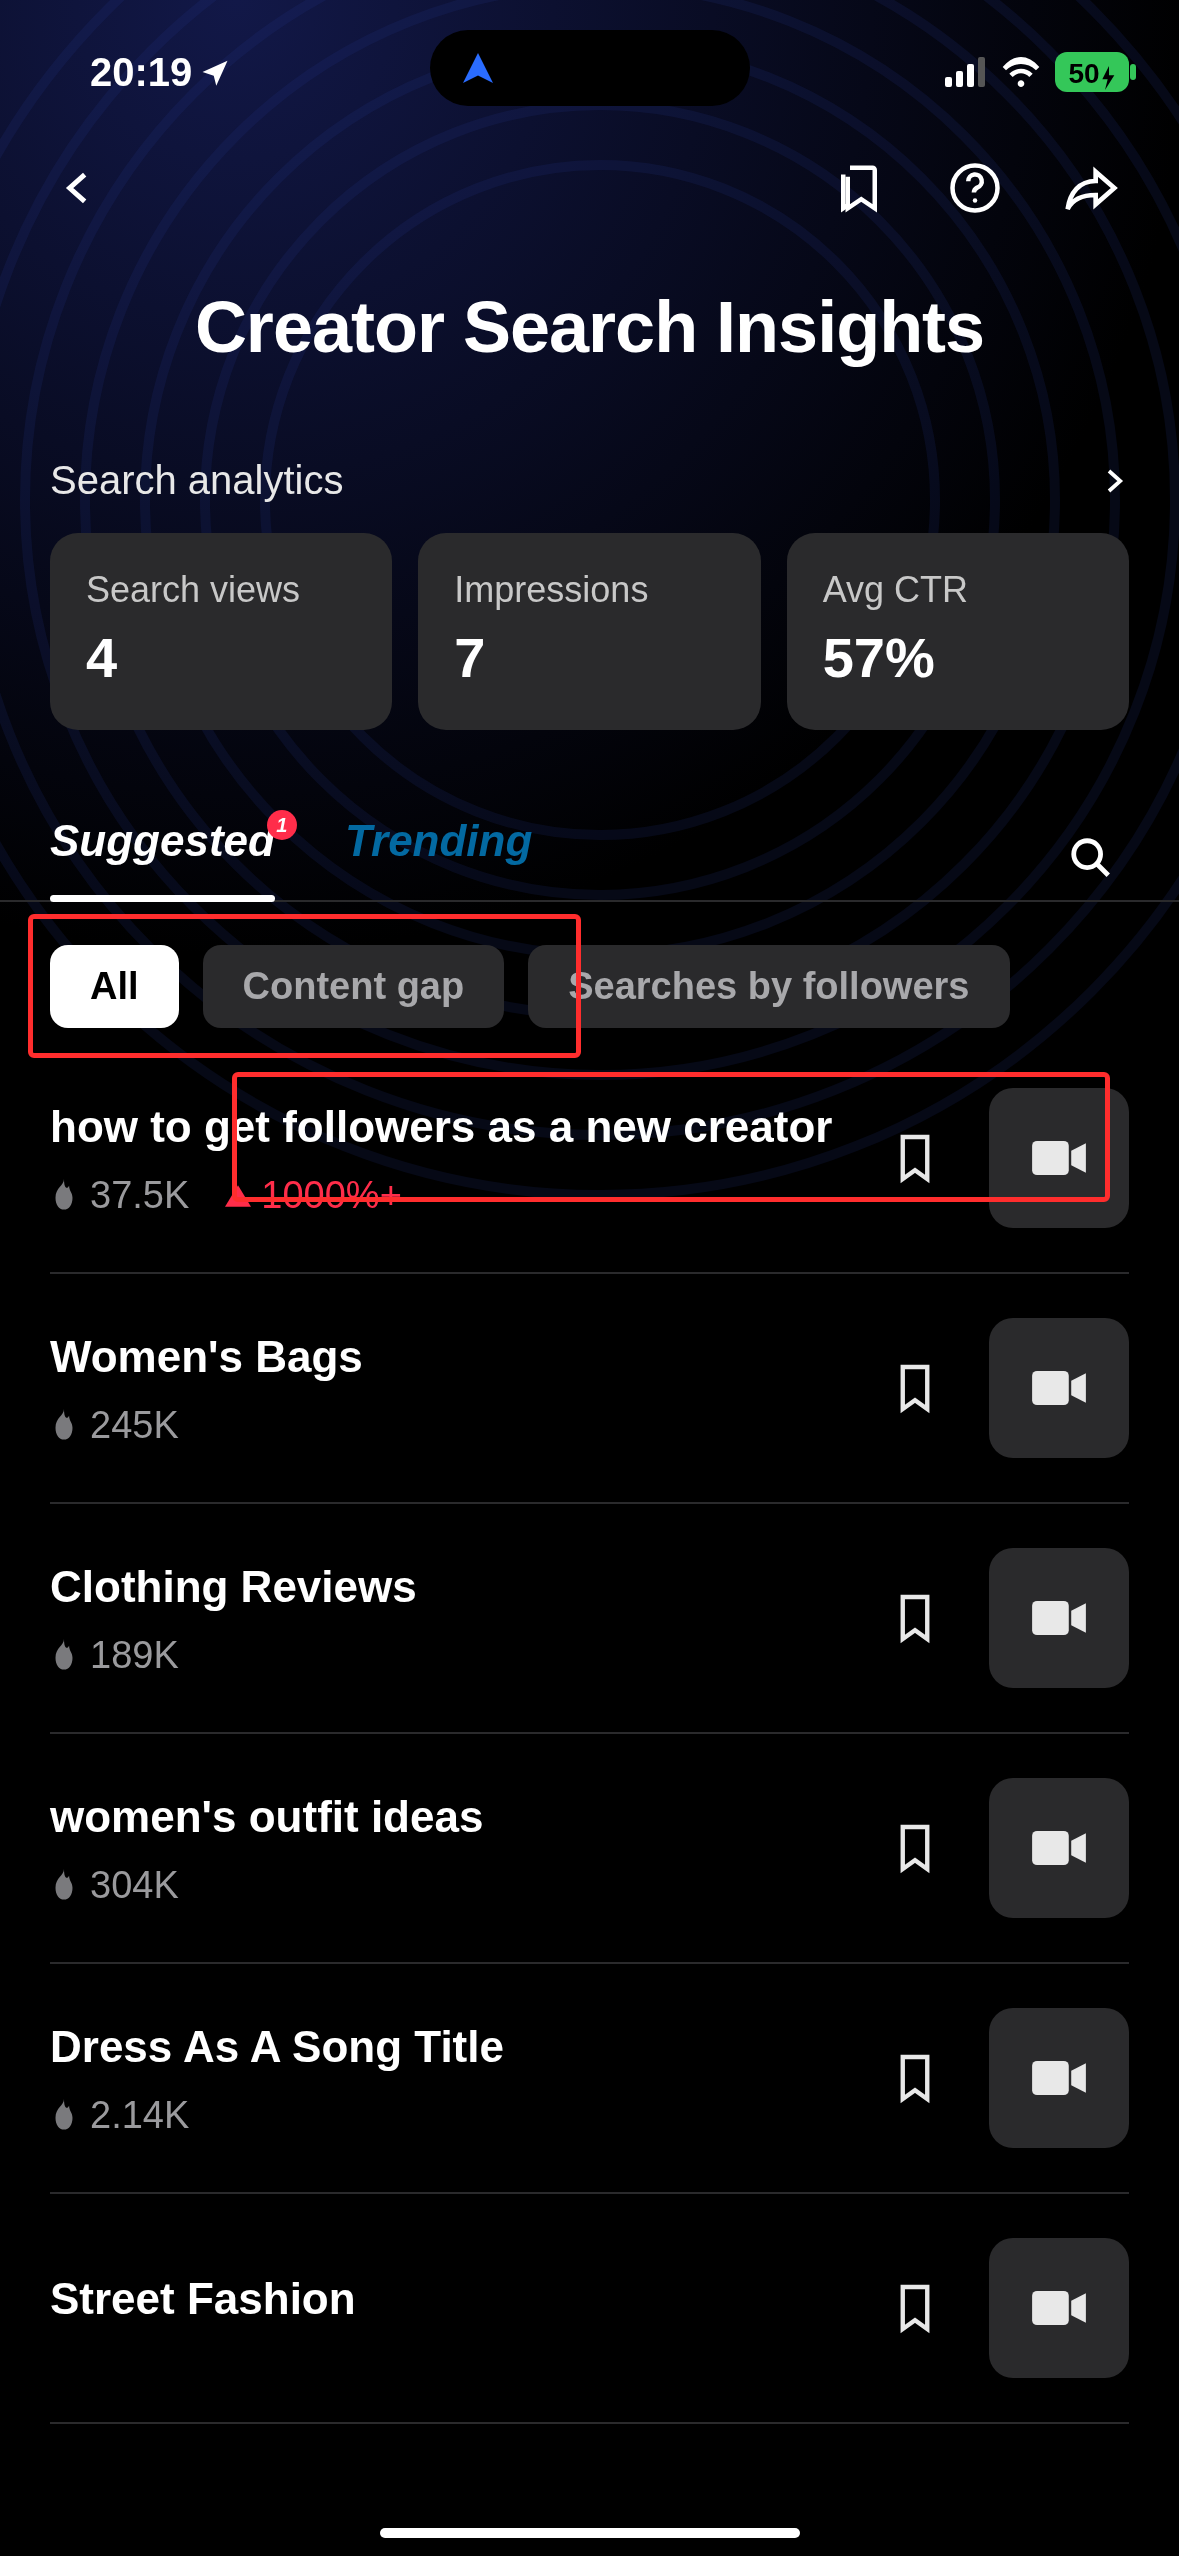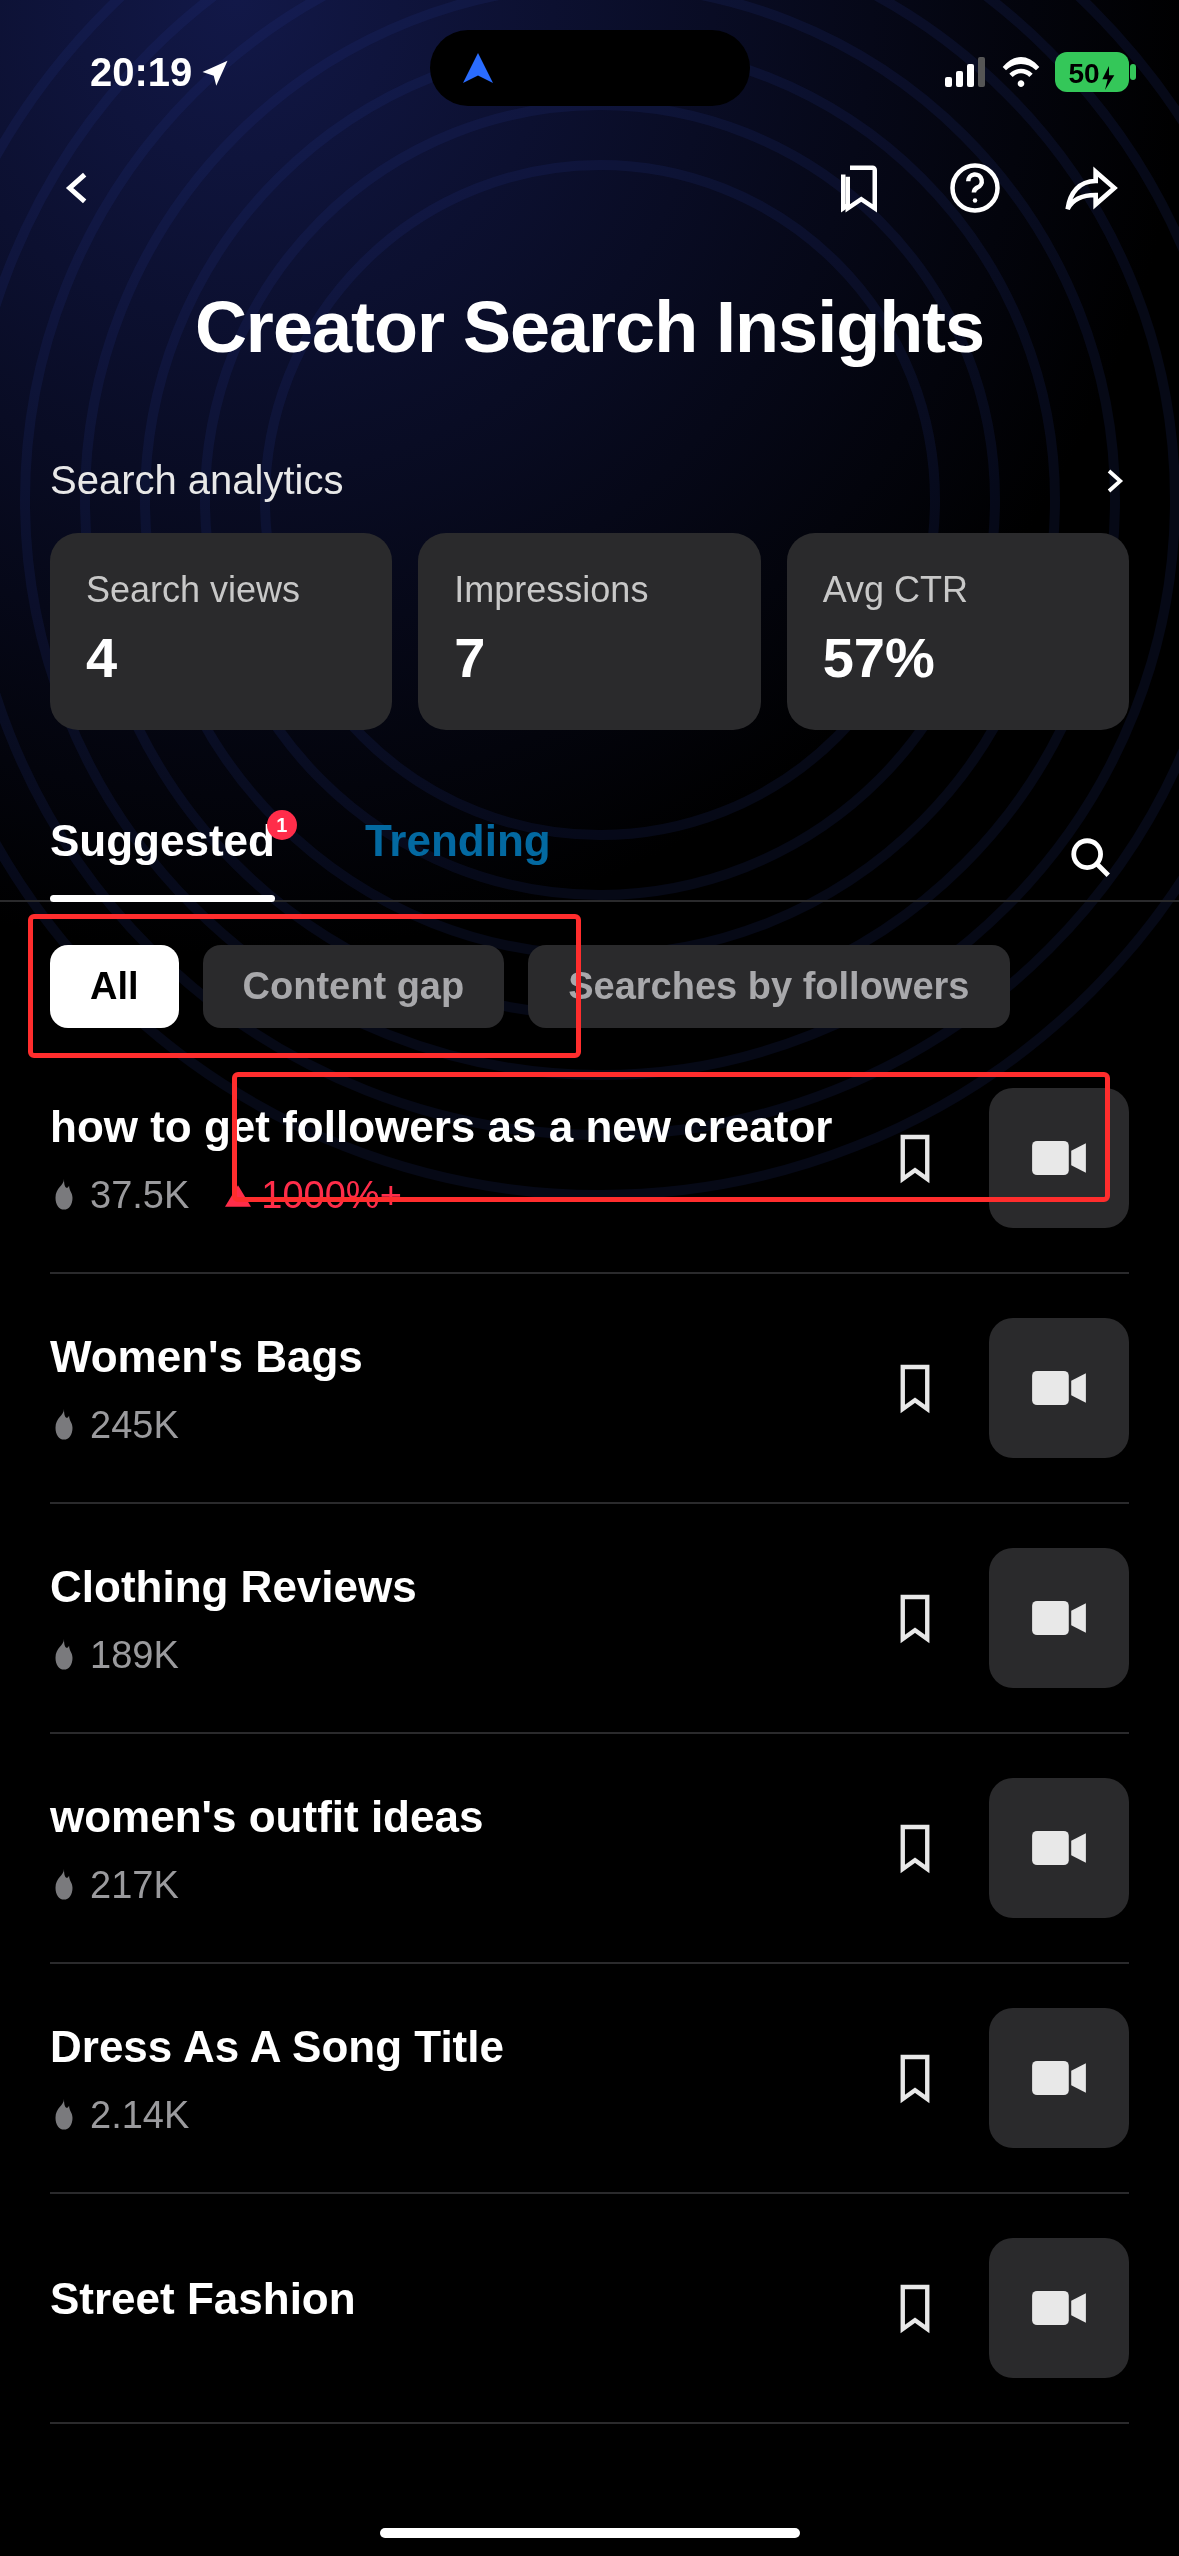--- a/index.html
+++ b/index.html
@@ -112,21 +112,21 @@
     pointer-events: none;
     z-index: 5;
   }
 
   .tabs-row {
     display: flex; align-items: center; justify-content: space-between;
     padding: 36px 60px 0 50px;
     border-bottom: 2px solid #2a2a2c;
     position: relative;
   }
-  .tabs { display: flex; gap: 90px; align-items: flex-end; }
+  .tabs { display: flex; gap: 70px; align-items: flex-end; font-style: italic; }
   .tab {
     font-size: 44px; color: #0369a1; padding-bottom: 34px;
     font-weight: 700; position: relative;
   }
   .tab.active { color: #fff; }
   .tab.active::after {
     content: ""; position: absolute; left: 0; right: 0; bottom: -2px;
     height: 7px; background: #fff; border-radius: 4px;
   }
   .tab .badge {
@@ -397,21 +397,21 @@
         </div>
       </div>
       <div class="row">
         <div class="row-main">
           <div class="row-title">women's outfit ideas</div>
           <div class="row-meta">
             <div class="meta-item">
               <svg width="28" height="34" viewBox="0 0 16 20">
                 <path d="M8 0c0 4-5 5-5 11 0 4 2 7 5 7s5-3 5-7c0-3-2-4-2-7-1 2-3 2-3-4z" fill="#7a7a7d"></path>
               </svg>
-              <span>217K</span>
+              <span>304K</span>
             </div>
           </div>
         </div>
         <div class="row-actions">
           <div class="bm-btn">
             <svg width="42" height="52" viewBox="0 0 24 28" fill="none" stroke="#e8e8e8" stroke-width="2.5">
               <path d="M5 2h14v24l-7-5-7 5V2z"></path>
             </svg>
           </div>
           <div class="cam-btn">

